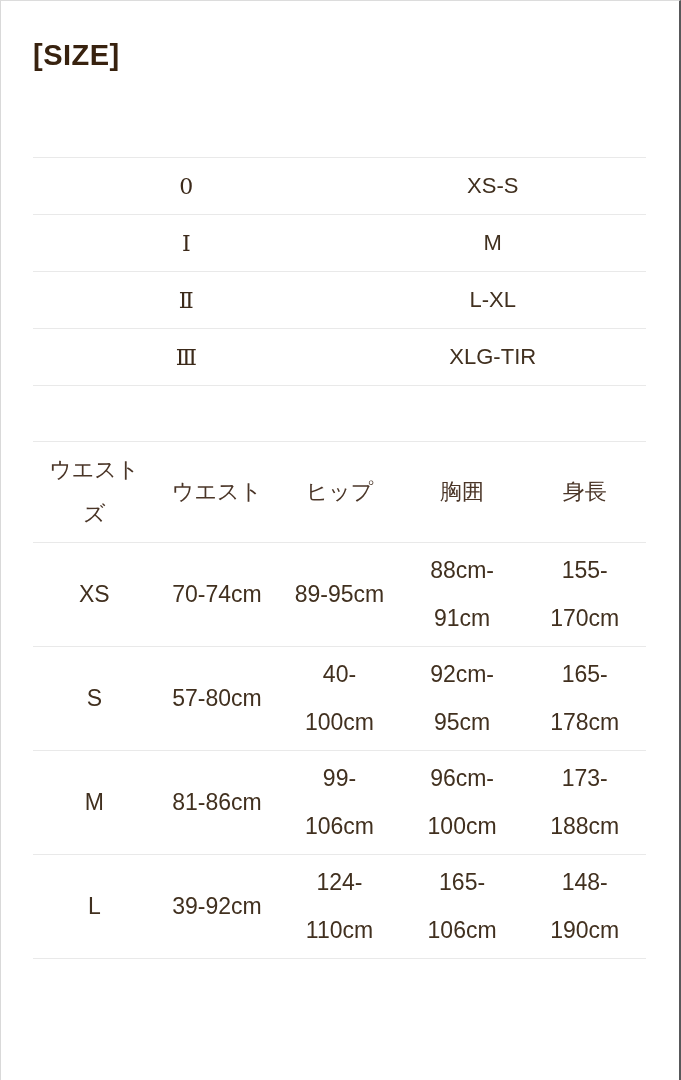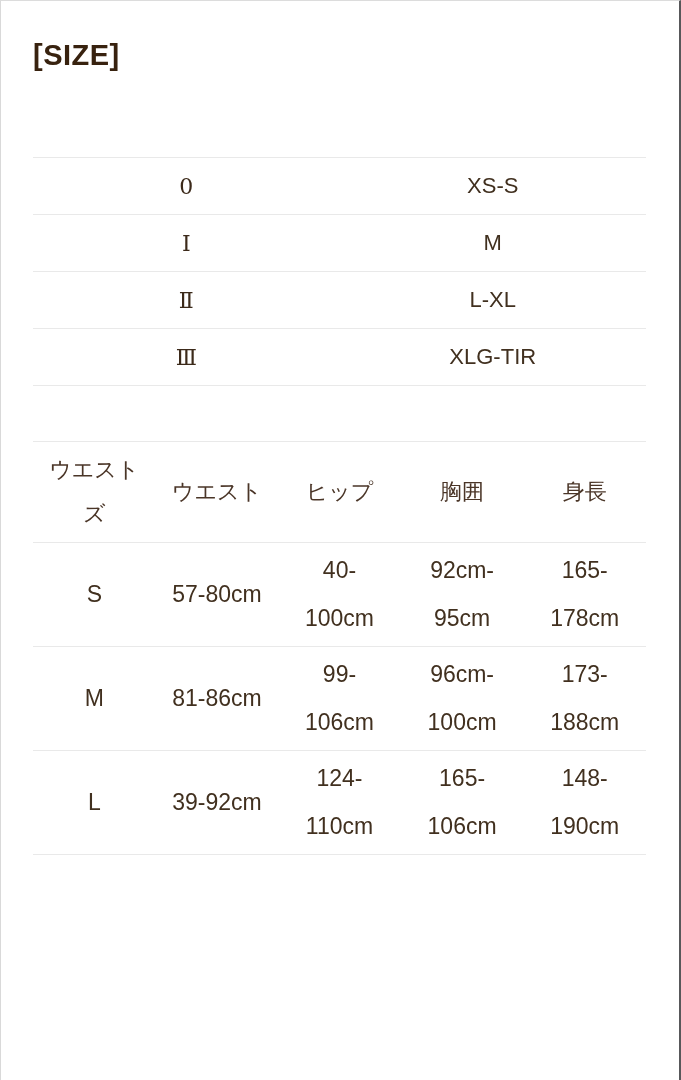--- a/index.html
+++ b/index.html
@@ -112,20 +112,29 @@
         <th>ウエスト
 ズ</th>
         <th>ウエスト</th>
         <th>ヒップ</th>
         <th>胸囲</th>
         <th>身長</th>
       </tr>
     </thead>
     <tbody>
       <tr>
+        <td>XS</td>
+        <td>70-74cm</td>
+        <td>89-95cm</td>
+        <td>88cm-
+91cm</td>
+        <td>155-
+170cm</td>
+      </tr>
+      <tr>
         <td>S</td>
         <td>57-80cm</td>
         <td>40-
 100cm</td>
         <td>92cm-
 95cm</td>
         <td>165-
 178cm</td>
       </tr>
       <tr>

